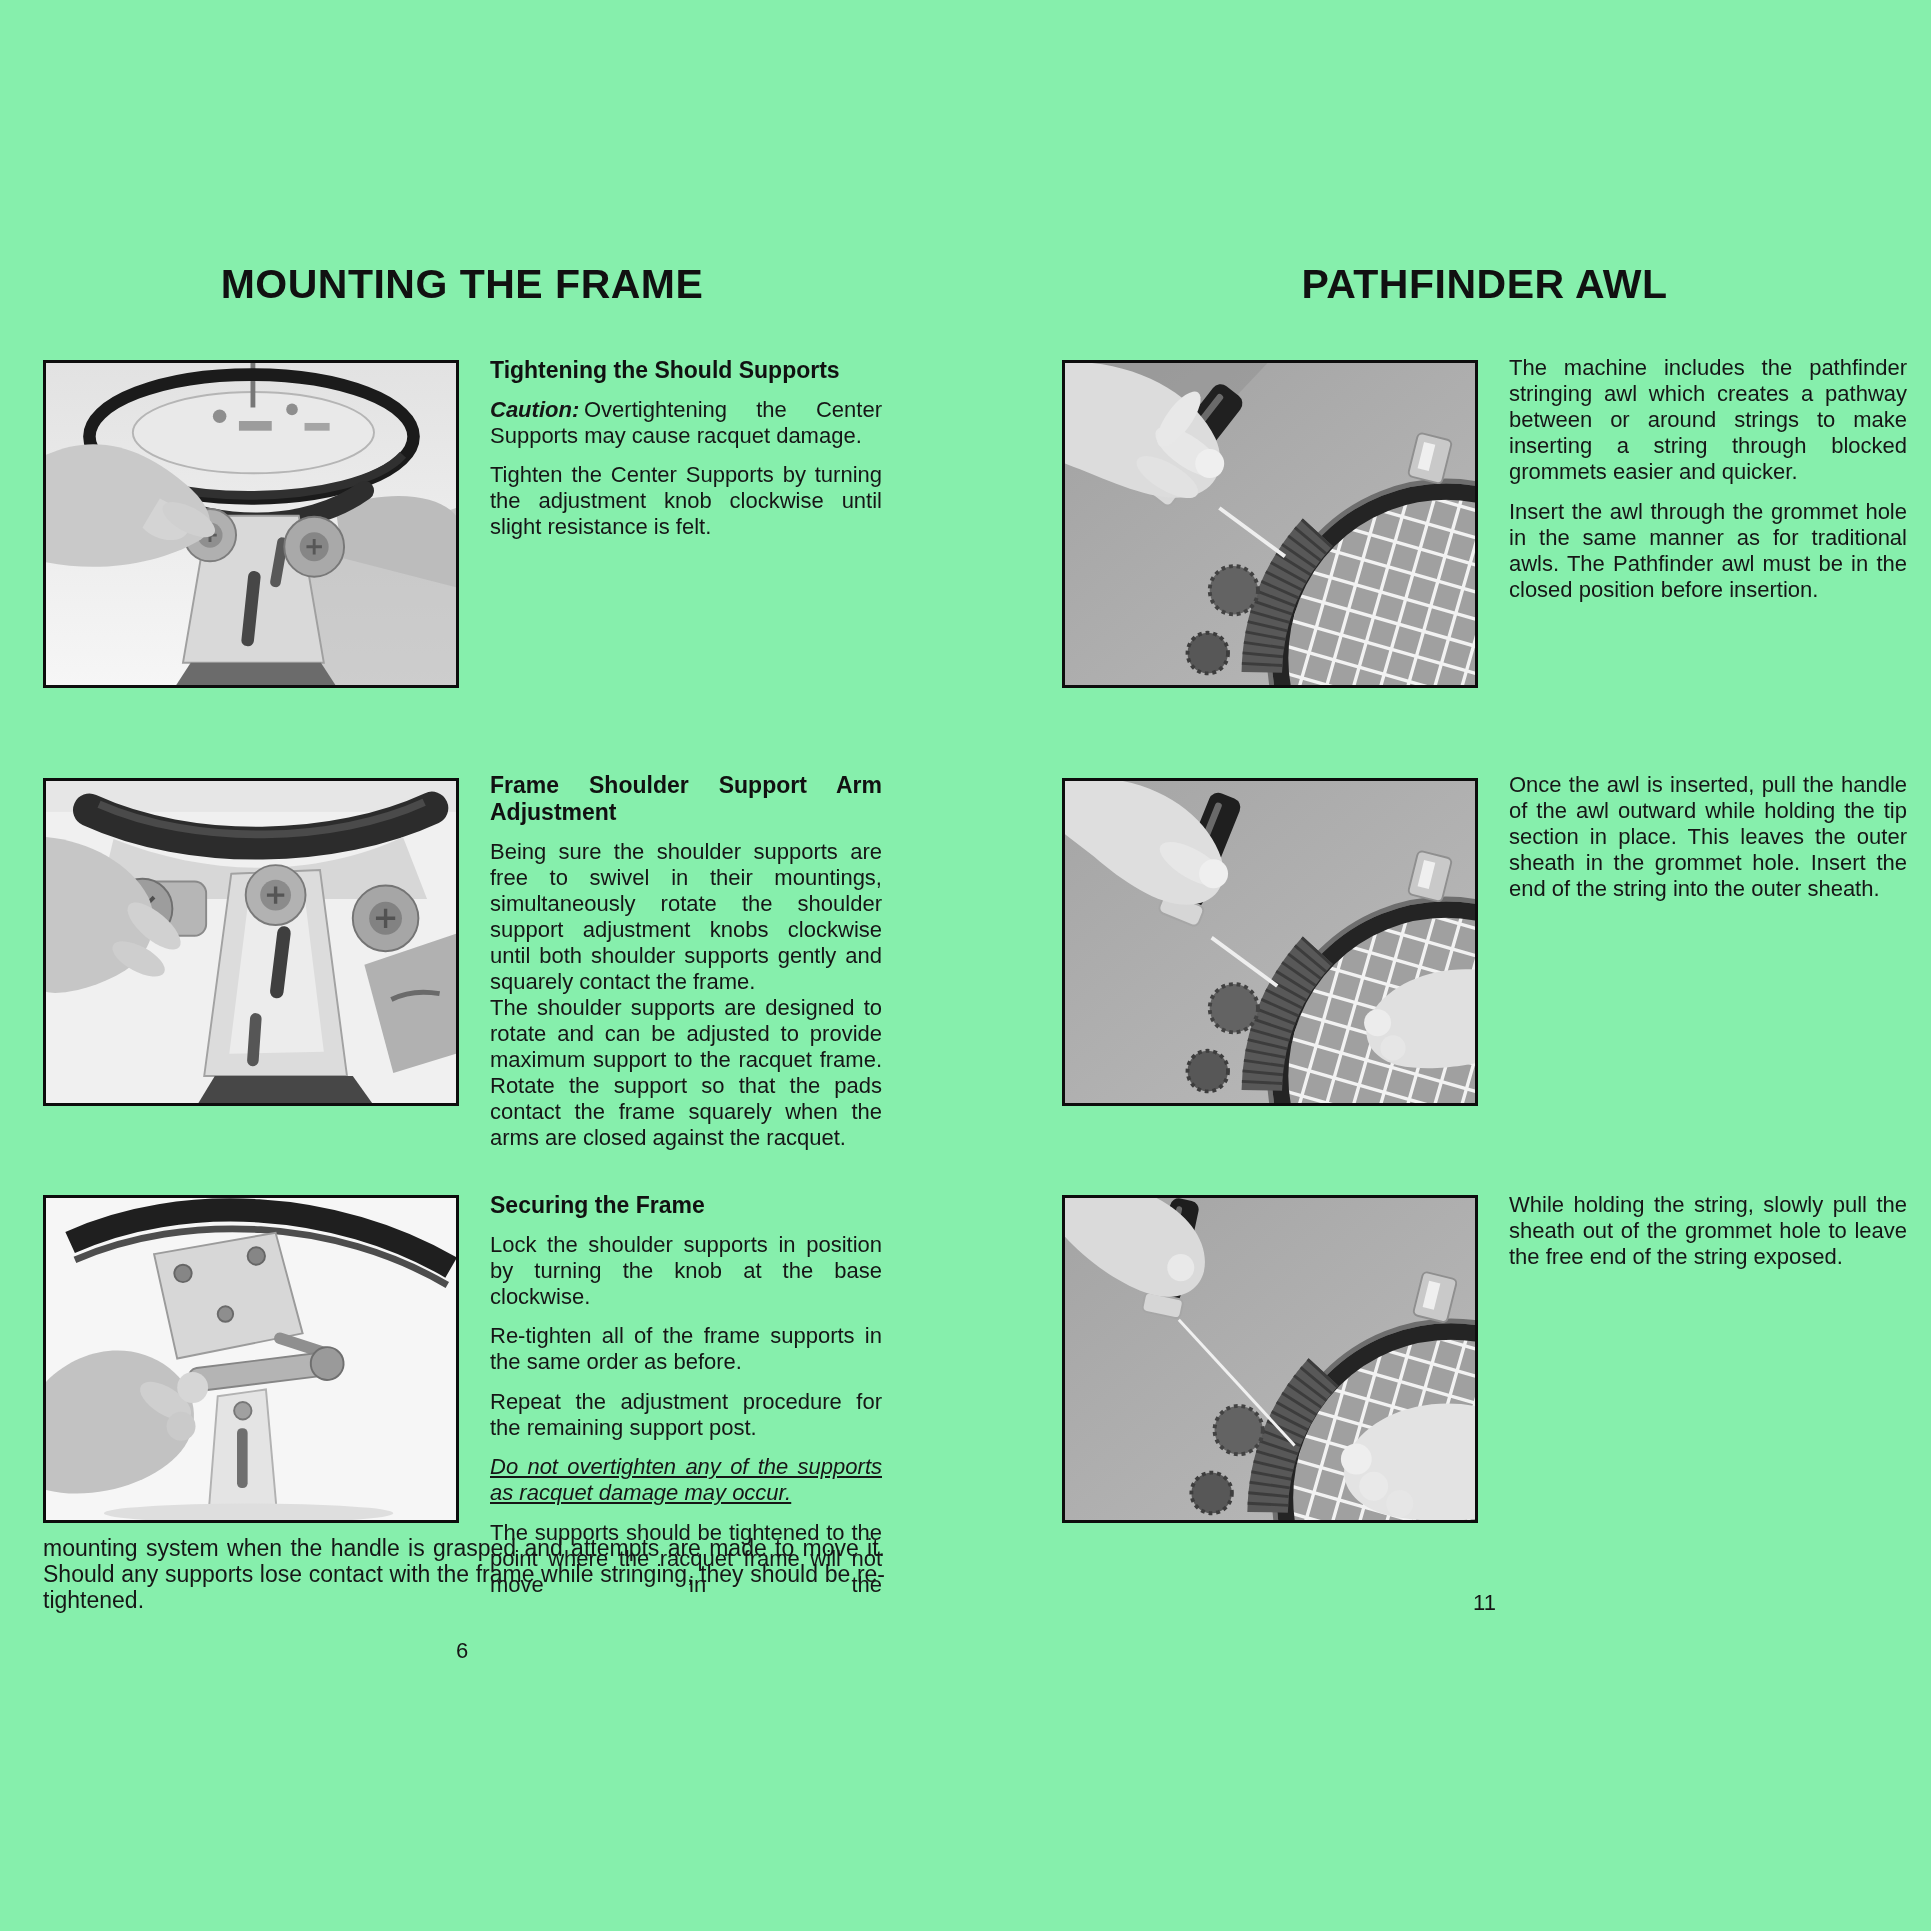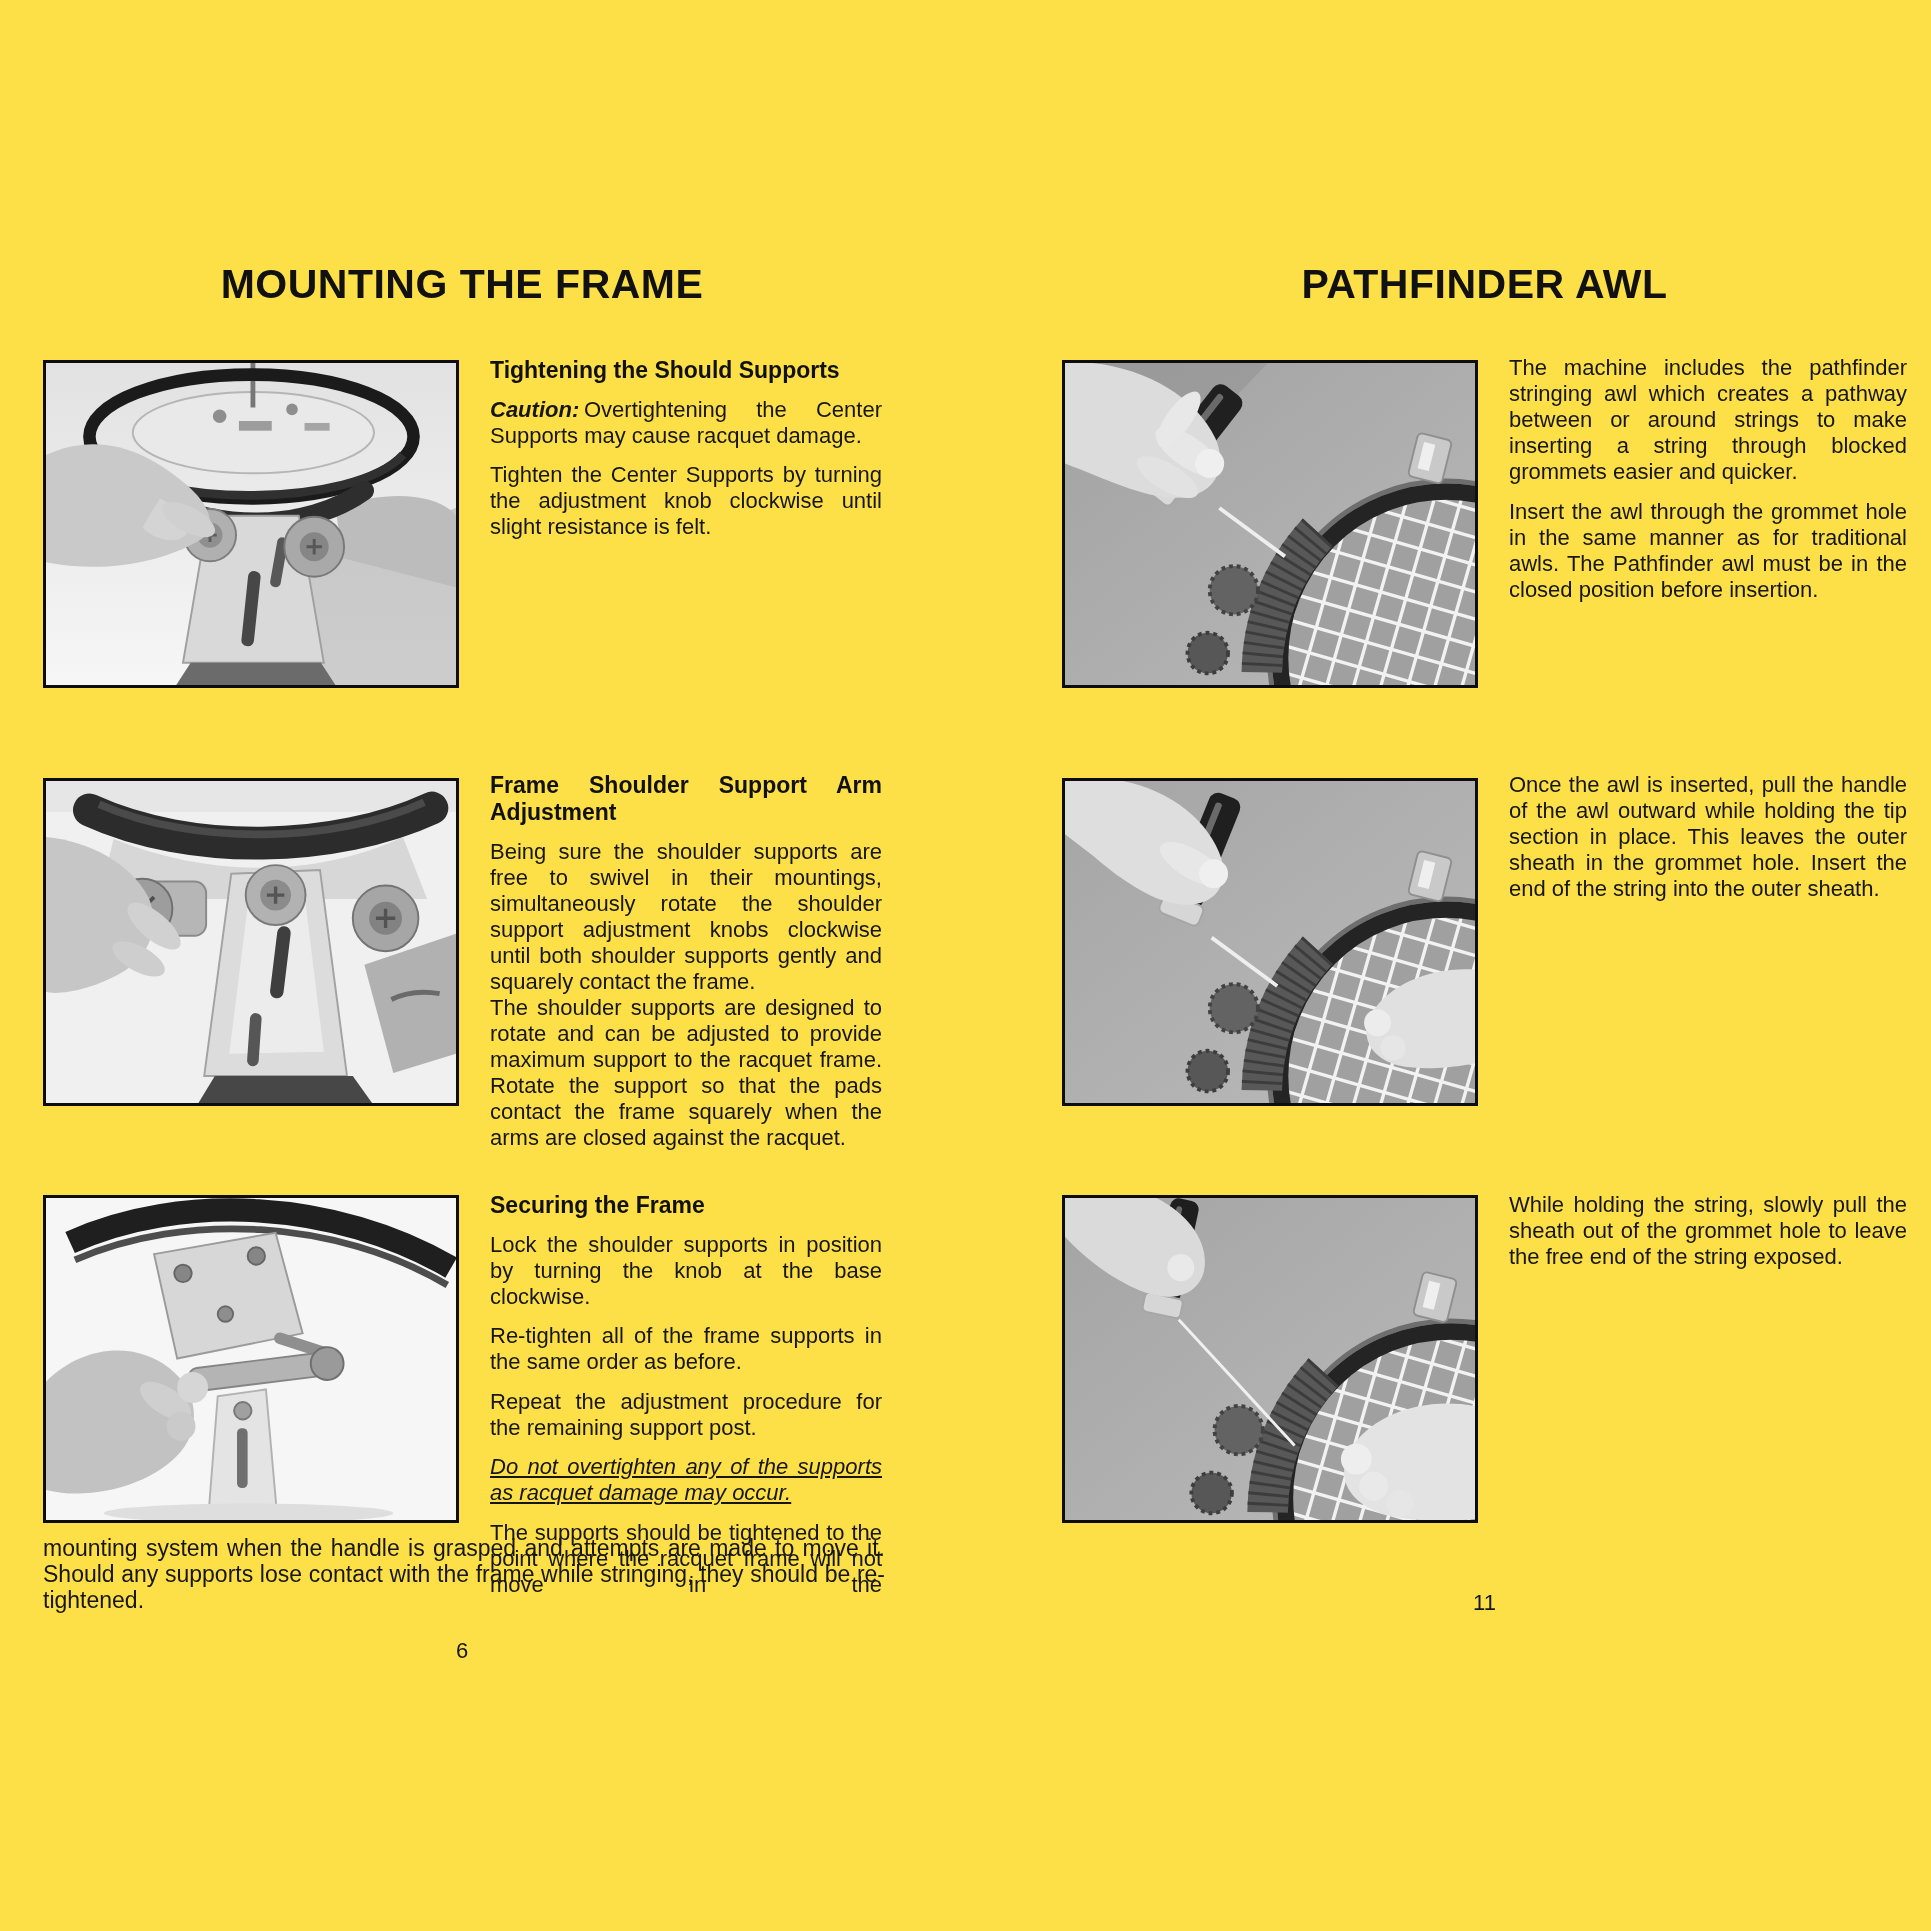--- a/index.html
+++ b/index.html
@@ -1,19 +1,19 @@
 <!DOCTYPE html>
 <html><head>
 <meta charset="utf-8">
 <style>
   html,body{margin:0;padding:0;background:#ffffff;}
   #spread{
     position:relative;
     width:1931px;height:1931px;
-    background:#fde047;
+    background:#86efac;
     font-family:"Liberation Sans", sans-serif;
     color:#161616;
     overflow:hidden;
   }
   .page-title{
     position:absolute;
     font-weight:bold;
     font-size:41px;
     line-height:42px;
     letter-spacing:0.5px;

